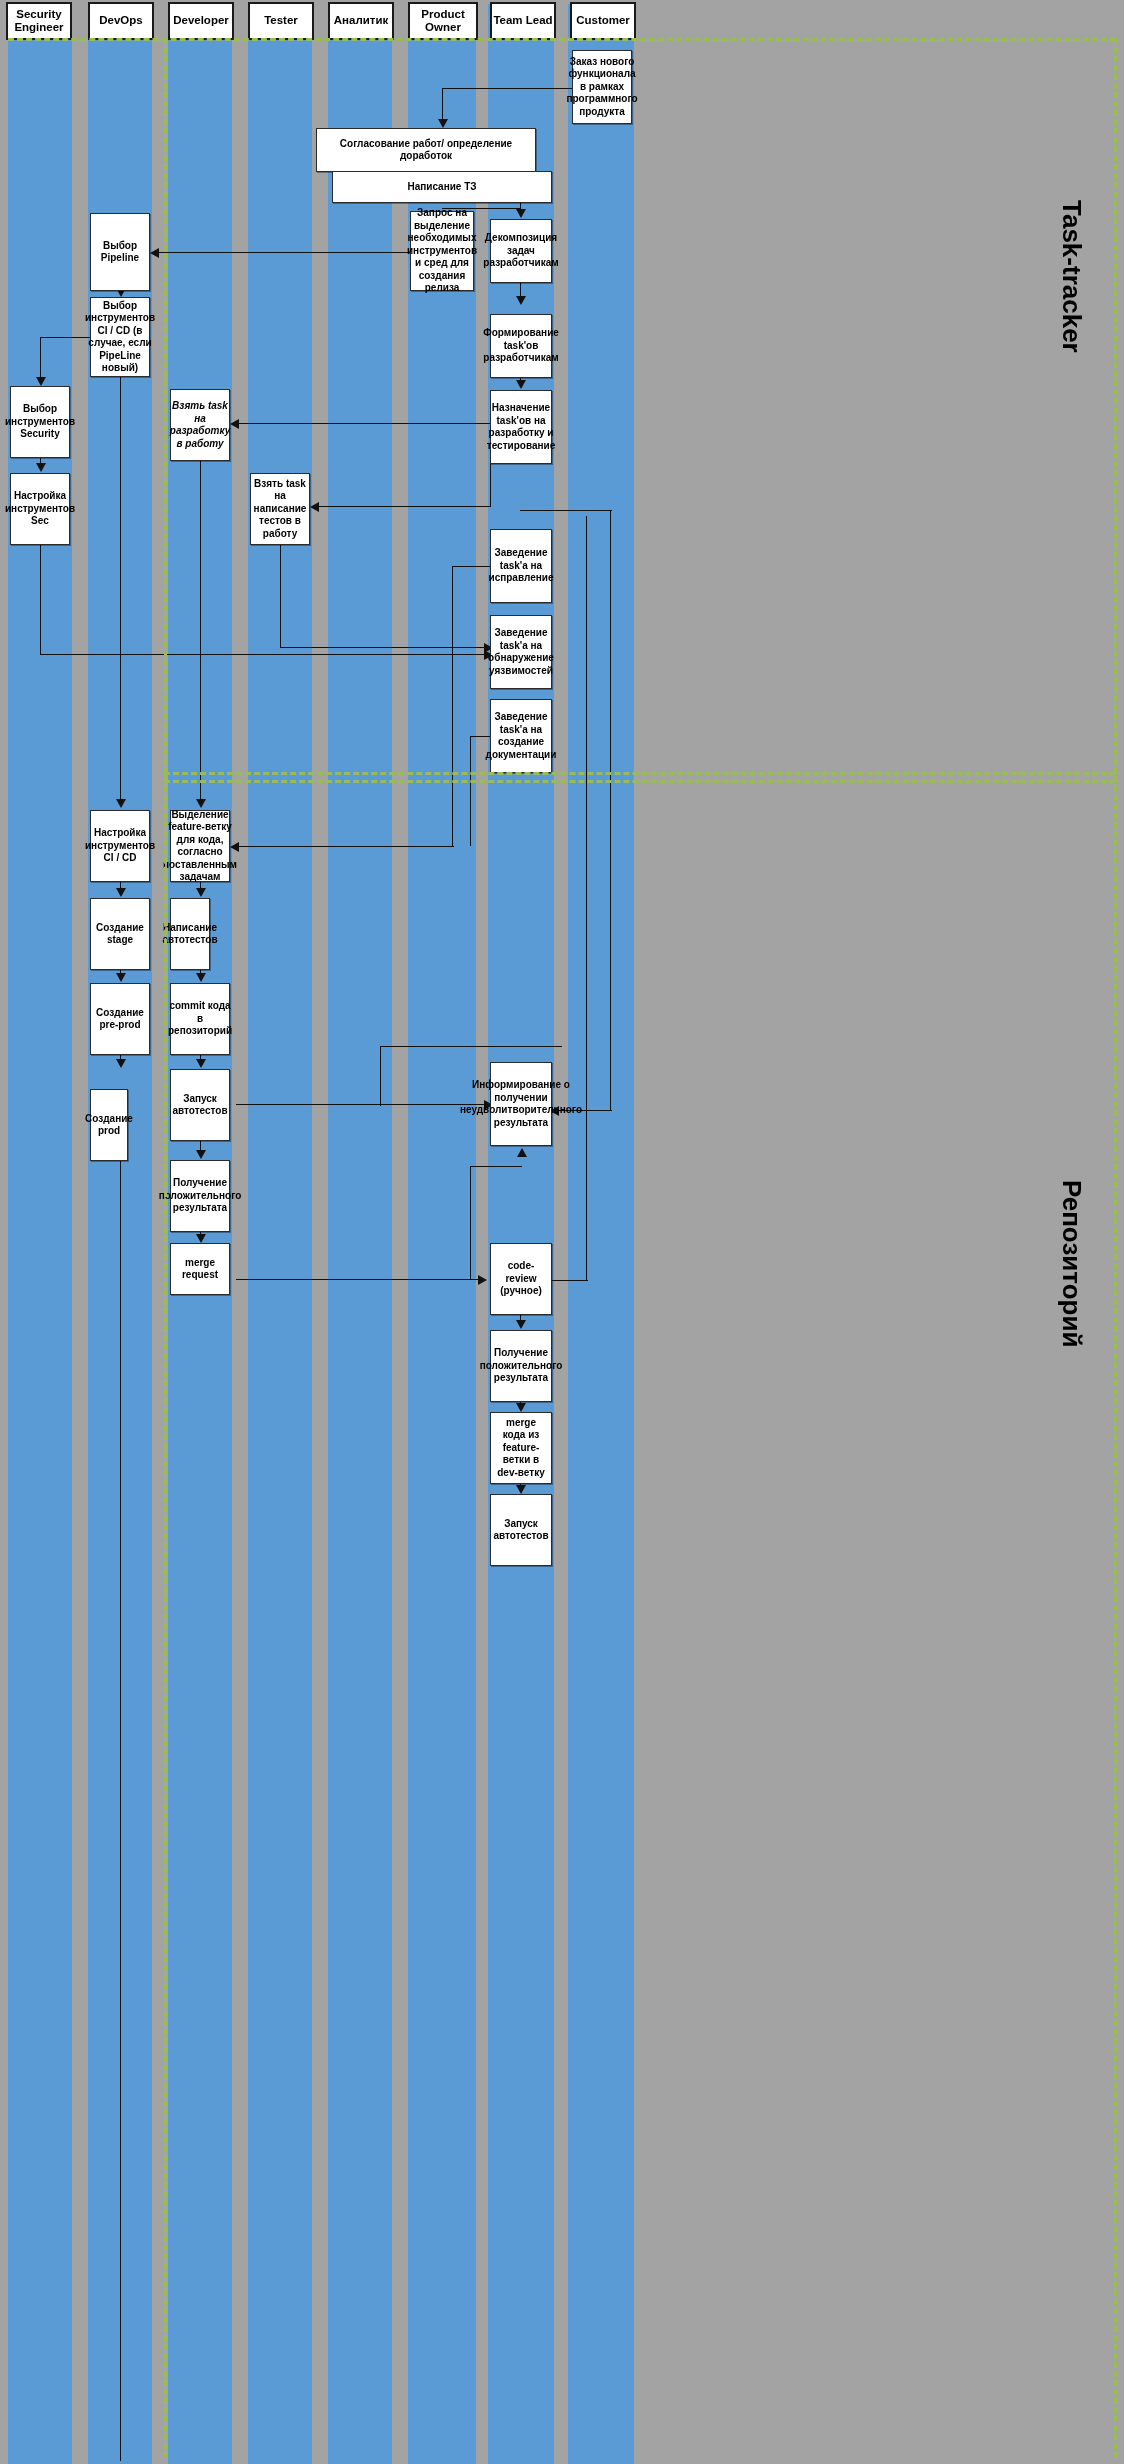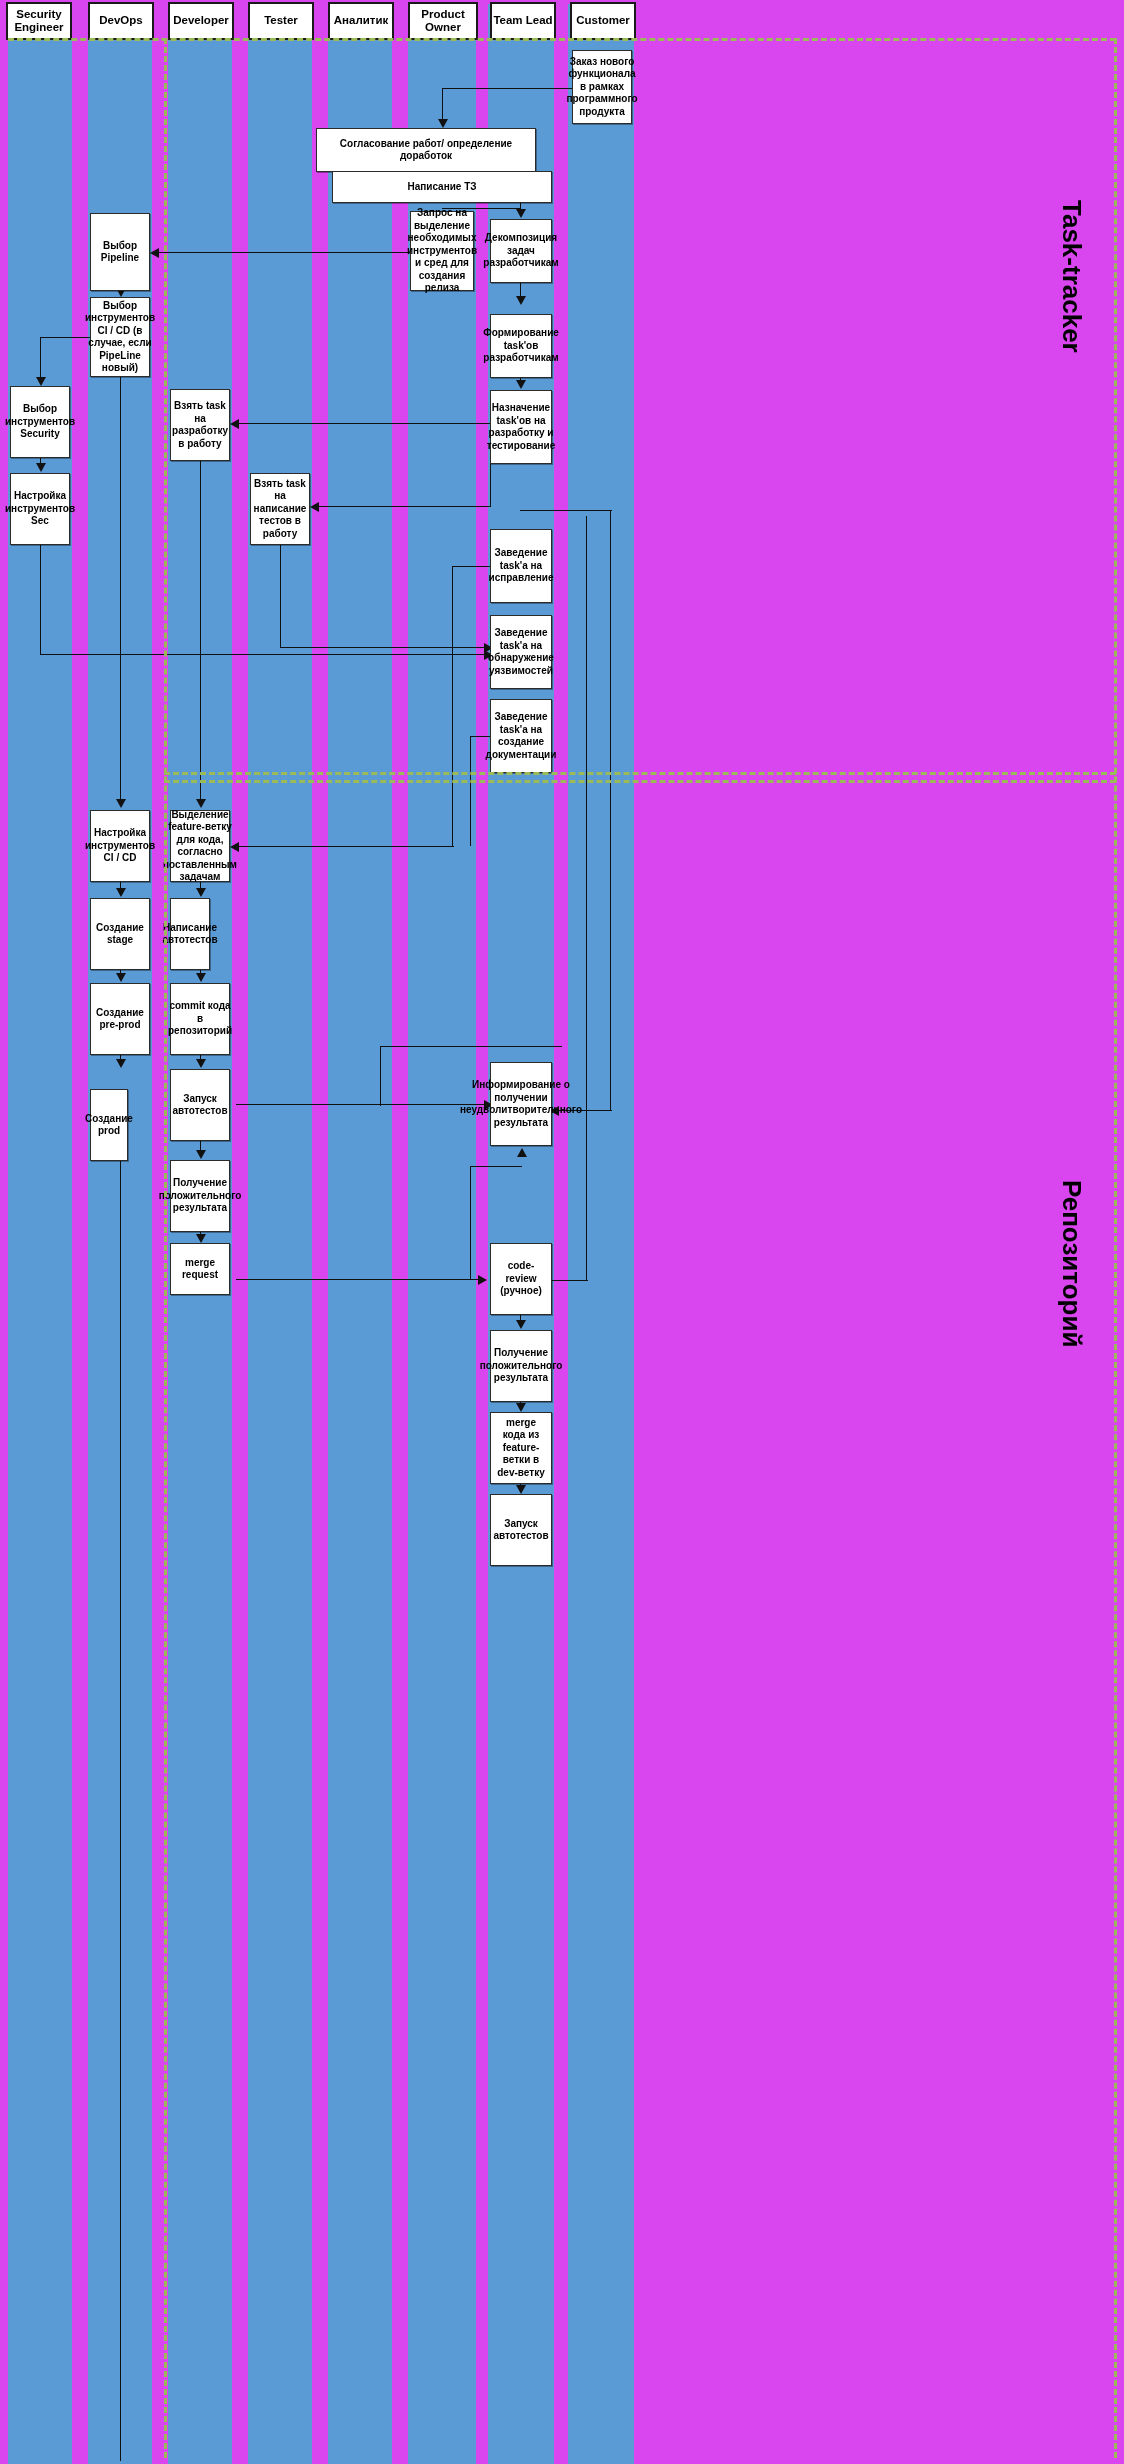--- a/index.html
+++ b/index.html
@@ -1,17 +1,17 @@
 <!DOCTYPE html>
 <html><head>
 <meta charset="utf-8">
 <style>
   html,body{margin:0;padding:0;background:#ffffff;}
   body{font-family:"Liberation Sans",sans-serif;}
-  #stage{position:relative;width:1124px;height:2464px;background:#d946ef;overflow:hidden;}
+  #stage{position:relative;width:1124px;height:2464px;background:#a3a3a3;overflow:hidden;}
 
   
   .lane{position:absolute;background:#5B9BD5;}
   .lane-head{position:absolute;background:#ffffff;border:2px solid #1a1a1a;
              display:flex;align-items:center;justify-content:center;text-align:center;
              font-weight:bold;font-size:11.5px;color:#000;line-height:1.15;z-index:6;}
 
   
   .box{position:absolute;background:#ffffff;border:1.5px solid #2b2b2b;
        display:flex;align-items:center;justify-content:center;text-align:center;
@@ -116,21 +116,21 @@
     <span>Выбор инструментов CI / CD (в случае, если PipeLine новый)</span>
     </div>
 
   <div class="box" style="left:10px;top:386px;width:60px;height:72px;">
     <span>Выбор инструментов Security</span>
     </div>
   <div class="box" style="left:10px;top:473px;width:60px;height:72px;">
     <span>Настройка инструментов Sec</span>
     </div>
 
-  <div class="box" style="left:170px;top:389px;width:60px;height:72px;">
+  <div class="box" style="left:170px;top:389px;width:60px;height:72px;font-style:italic;">
     <span>Взять task на разработку в работу</span>
     </div>
   <div class="box" style="left:250px;top:473px;width:60px;height:72px;">
     <span>Взять task на написание тестов в работу</span>
     </div>
 
   <div class="box" style="left:490px;top:529px;width:62px;height:74px;">
     <span>Заведение task'a на исправление</span>
     </div>
   <div class="box" style="left:490px;top:615px;width:62px;height:74px;">

